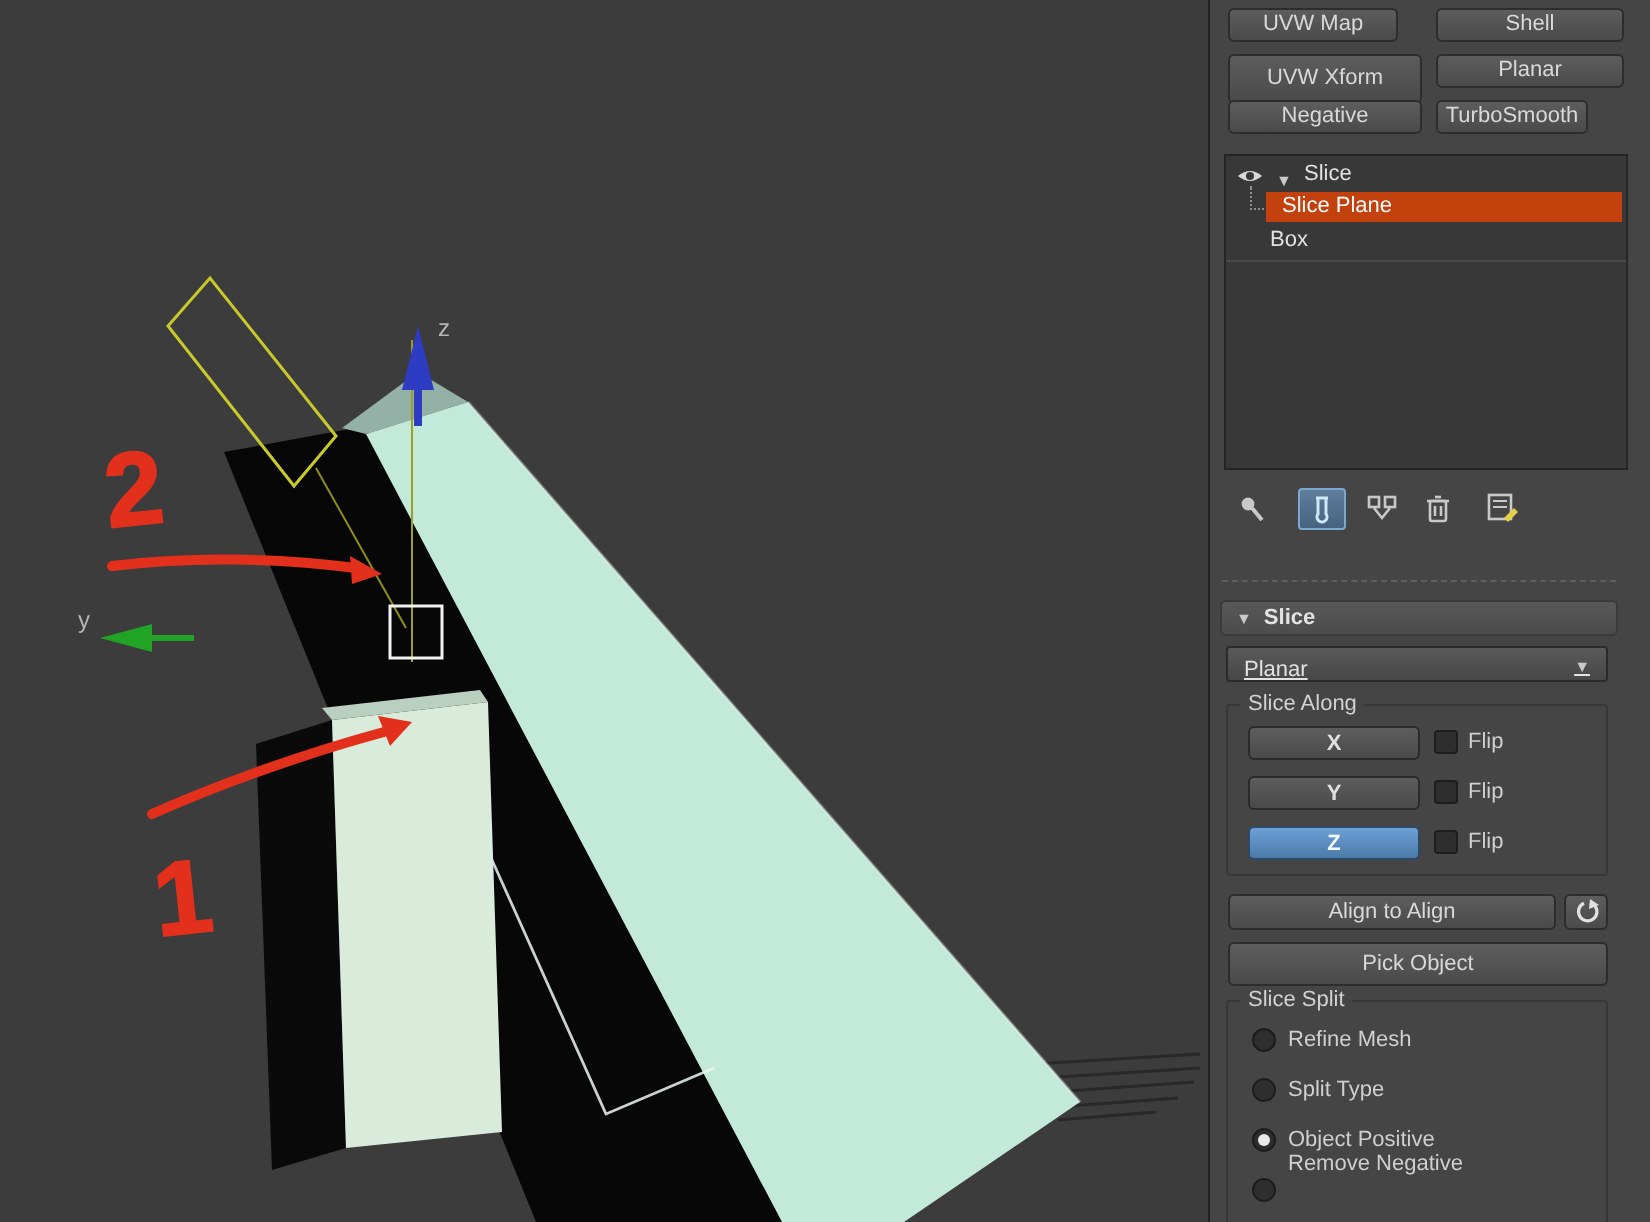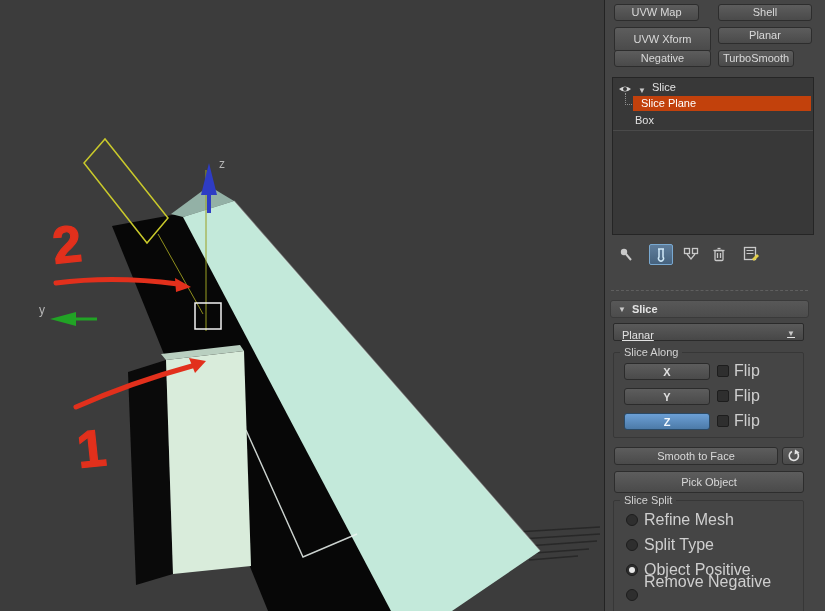--- a/index.html
+++ b/index.html
@@ -64,21 +64,21 @@
     display:flex;align-items:center;justify-content:center;
   }
   .axis-active{
     background:linear-gradient(#6ca0d6,#4c7aa8);
     border-color:#2b4a66;color:#f2f8fd;
   }
   .checkbox{
     position:absolute;width:12px;height:12px;box-sizing:border-box;
     background:#2e2e2e;border:1px solid #1d1d1d;border-radius:2px;
   }
-  .small-label{position:absolute;font-size:16px;color:#cfcfcf;line-height:14px;white-space:nowrap;}
+  .small-label{position:absolute;font-size:11px;color:#cfcfcf;line-height:14px;white-space:nowrap;}
   .radio{
     position:absolute;width:12px;height:12px;box-sizing:border-box;
     background:#2e2e2e;border:1px solid #1d1d1d;border-radius:50%;
   }
   .radio.sel::after{
     content:"";position:absolute;left:2px;top:2px;width:6px;height:6px;
     border-radius:50%;background:#e9e9e9;
   }
 </style>
 </head>
@@ -239,21 +239,21 @@
 
       <div class="axis-btn" style="left:10px;top:35px;width:86px;height:17px">Y</div>
       <div class="checkbox" style="left:103px;top:37px"></div>
       <span class="small-label" style="left:120px;top:36px">Flip</span>
 
       <div class="axis-btn axis-active" style="left:10px;top:60px;width:86px;height:17px">Z</div>
       <div class="checkbox" style="left:103px;top:62px"></div>
       <span class="small-label" style="left:120px;top:61px">Flip</span>
     </div>
 
-    <div class="btn" style="left:9px;top:447px;width:164px;height:18px">Smooth to Face</div>
+    <div class="btn" style="left:9px;top:447px;width:164px;height:18px">Align to Align</div>
     <div class="btn" style="left:177px;top:447px;width:22px;height:18px">
       <svg width="14" height="14">
         <path d="M11.5 4 A4.6 4.6 0 1 1 6 2.6" fill="none" stroke="#e2e2e2" stroke-width="1.6"></path>
         <polygon points="9,0.5 13.5,3.5 8.5,5.5" fill="#e2e2e2"></polygon>
       </svg>
     </div>
 
     <div class="btn" style="left:9px;top:471px;width:190px;height:22px">Pick Object</div>
 
     <div class="grp" style="left:8px;top:500px;width:191px;height:118px">

